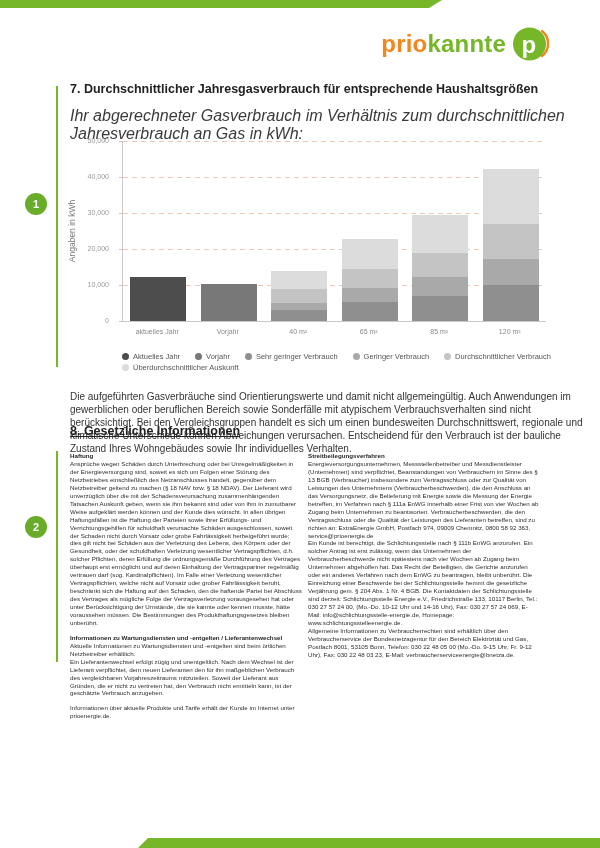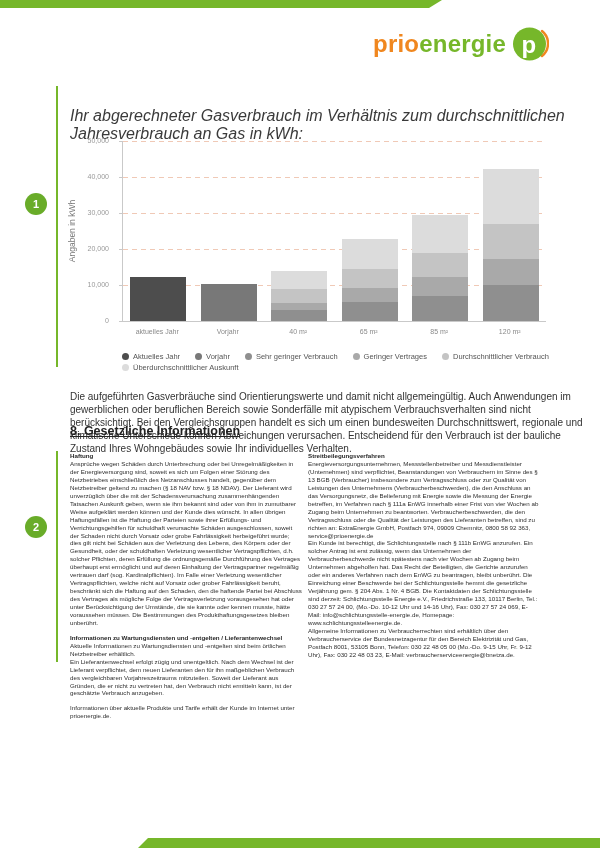--- a/index.html
+++ b/index.html
@@ -65,30 +65,31 @@
   .legal-text{font-size:6.2px;color:#2e2e2e;line-height:1.28;white-space:pre-line;}
 </style>
 </head>
 <body>
 
 <div class="page">
 
   <div class="topbar"></div>
 
   <div class="logo">
-    <span class="logo-text"><span class="prio">prio</span><span class="energie">energie</span></span>
+    <span class="logo-text"><span class="prio">prio</span><span class="energie">kannte</span></span>
     <svg width="37" height="37" viewBox="0 0 37 37">
       <path d="M 30 6 A 16 16 0 0 1 30 31" fill="none" stroke="#f0871f" stroke-width="2.4" stroke-linecap="round"></path>
       <circle cx="17.5" cy="19" r="16.5" fill="#76b72a"></circle>
       <text x="9.5" y="27.5" font-family="Liberation Sans, sans-serif" font-size="24" font-weight="bold" fill="#ffffff">p</text>
     </svg>
   </div>
 
   <div class="vline vline-1"></div>
   <div class="badge badge-1">1</div>
+  <div class="sec-title title-7">7. Durchschnittlicher Jahresgasverbrauch für entsprechende Haushaltsgrößen</div>
   <div class="subtitle">Ihr abgerechneter Gasverbrauch im Verhältnis zum durchschnittlichen Jahresverbrauch an Gas in kWh:</div>
 
   <div class="chart">
     <div class="chart-ylabel">Angaben in kWh</div>
     <div class="chart-plot">
       <div class="chart-yaxis">
           <div class="ytick" style="top: -4px;">50,000</div>
           <div class="ytick" style="top: 32px;">40,000</div>
           <div class="ytick" style="top: 68px;">30,000</div>
           <div class="ytick" style="top: 104px;">20,000</div>
@@ -170,21 +171,21 @@
         <span class="legend-item">
           <span class="dot" style="background: rgb(120, 120, 120);"></span>
           <span>Vorjahr</span>
         </span>
         <span class="legend-item">
           <span class="dot" style="background: rgb(143, 143, 143);"></span>
           <span>Sehr geringer Verbrauch</span>
         </span>
         <span class="legend-item">
           <span class="dot" style="background: rgb(169, 169, 169);"></span>
-          <span>Geringer Vertrages</span>
+          <span>Geringer Verbrauch</span>
         </span>
         <span class="legend-item">
           <span class="dot" style="background: rgb(196, 196, 196);"></span>
           <span>Durchschnittlicher Verbrauch</span>
         </span>
       </div>
       <div class="legend-row">
         <span class="legend-item">
           <span class="dot" style="background: rgb(220, 220, 220);"></span>
           <span>Überdurchschnittlicher Auskunft</span>

